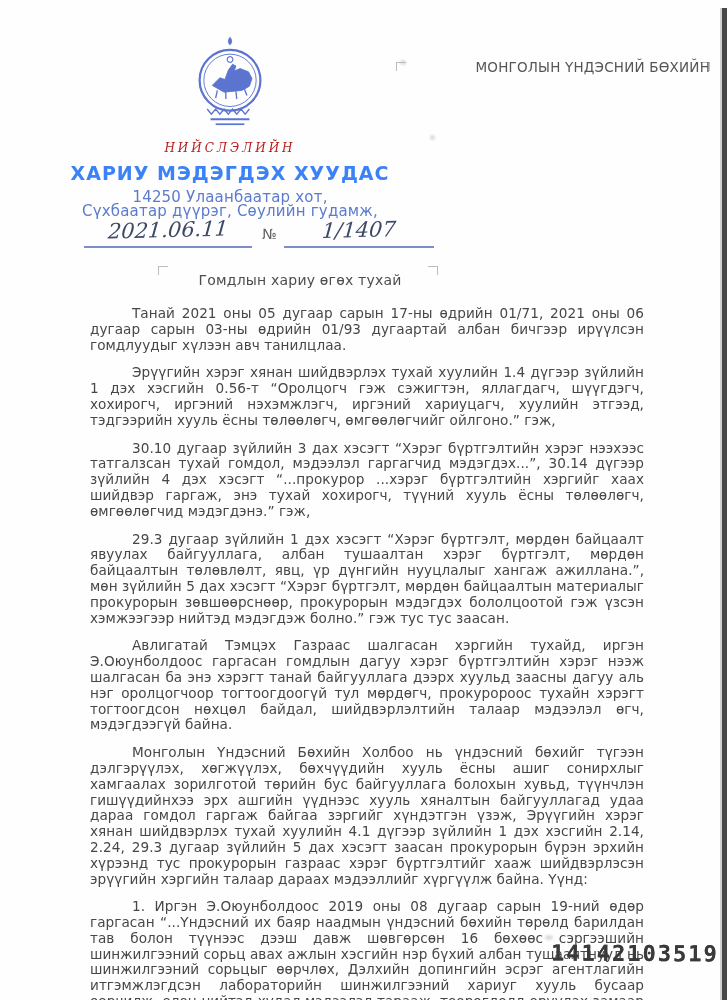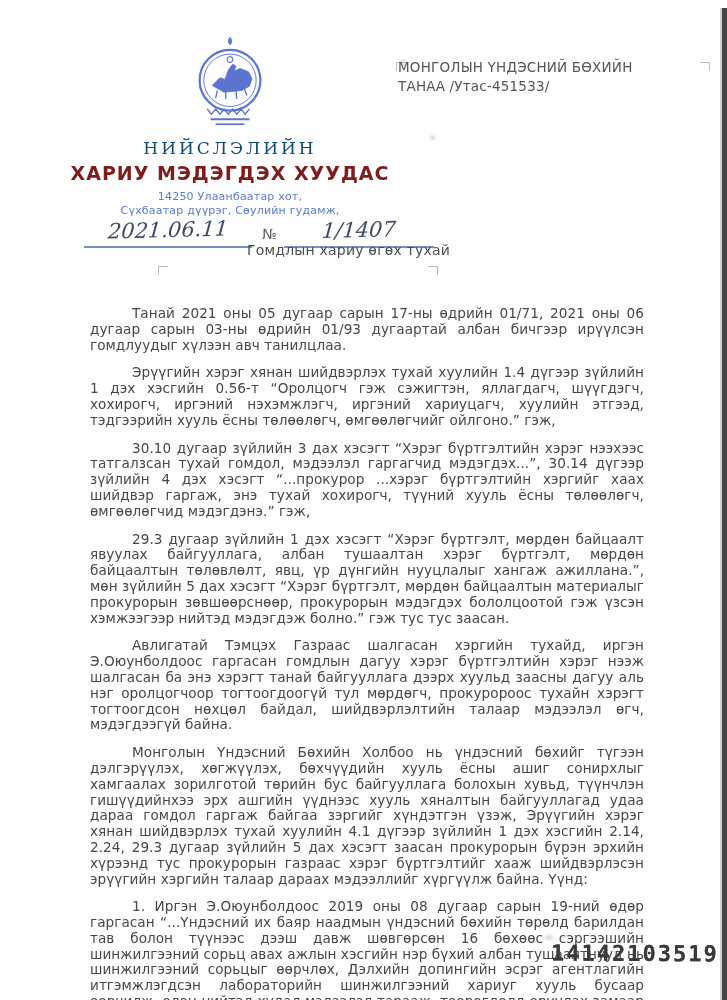--- a/index.html
+++ b/index.html
@@ -8,38 +8,38 @@
     background:#fefefe;
     font-family:"DejaVu Sans","Liberation Sans",sans-serif;
   }
   
   .scan-edge-right{position:absolute;right:0;top:8px;width:5px;height:992px;background:#474747;}
   .scan-edge-right:before{content:"";position:absolute;left:-2px;top:0;width:2px;height:100%;background:rgba(80,80,80,.25);}
   .scan-speck{position:absolute;background:rgba(120,120,120,.25);border-radius:50%;filter:blur(1px);}
   
   .letterhead{position:absolute;left:60px;top:34px;width:340px;text-align:center;color:#4a5aa6;}
   .emblem{display:inline-block;}
-  .org-name{font-family:"DejaVu Serif","Liberation Serif",serif;font-size:17px;letter-spacing:3px;color:#0c4a6e;line-height:20px;margin-top:4px;}
-  .form-title{font-size:19px;font-weight:bold;letter-spacing:1px;color:#7f1d1d;margin-top:4px;}
-  .address{font-size:11px;line-height:14px;color:#5c7ace;margin-top:6px;letter-spacing:.2px;}
+  .org-name{font-family:"DejaVu Serif","Liberation Serif",serif;font-size:12px;letter-spacing:3px;color:#b91c1c;line-height:20px;margin-top:4px;font-style:italic;}
+  .form-title{font-size:19px;font-weight:bold;letter-spacing:1px;color:#3b82f6;margin-top:4px;}
+  .address{font-size:15px;line-height:14px;color:#5c7ace;margin-top:6px;letter-spacing:.2px;}
   
-  .addressee{position:absolute;left:398px;top:58px;width:312px;text-align:left;
+  .addressee{position:absolute;left:398px;top:58px;width:312px;text-align:right;
     color:#555;font-size:13.5px;line-height:18.5px;letter-spacing:.2px;}
   .corner{position:absolute;width:9px;height:8px;}
   .c-tl{border-left:1.5px solid #bdbdbd;border-top:1.5px solid #bdbdbd;}
   .c-tr{border-right:1.5px solid #bdbdbd;border-top:1.5px solid #bdbdbd;}
   
   .ref-row{position:absolute;left:84px;top:218px;width:330px;height:34px;}
   .handwriting{font-family:"DejaVu Serif","Liberation Serif",serif;font-style:italic;
     color:#3d4a66;font-size:21px;transform:rotate(-1.5deg) skewX(-6deg);display:inline-block;}
   .ref-date-seg{position:absolute;left:0;top:0;width:168px;border-bottom:2px solid #7b8fc4;height:28px;text-align:center;}
   .ref-no{position:absolute;left:178px;top:8px;font-size:14px;color:#666;}
   .ref-num-seg{position:absolute;left:200px;top:0;width:150px;border-bottom:2px solid #7b8fc4;height:28px;text-align:center;}
   
-  .subject-wrap{position:absolute;left:150px;top:240px;width:300px;text-align:right;}
+  .subject-wrap{position:absolute;left:150px;top:270px;width:300px;text-align:center;}
   .subject{font-size:14px;color:#4d4d4d;letter-spacing:.2px;}
   
   .body-text{position:absolute;left:78px;top:294px;width:578px;color:#474747;
     font-size:13.6px;line-height:15.8px;text-align:justify;letter-spacing:.05px;}
   .body-text p{margin:12px;text-indent:42px;}
   
   .stamp{position:absolute;left:551px;top:941px;font-family:"DejaVu Sans Mono","Liberation Mono",monospace;
     font-size:22px;font-weight:bold;color:#3a3a3a;letter-spacing:2px;
     text-shadow:0 0 .6px #555;transform:rotate(.3deg);}
 </style>
@@ -72,21 +72,20 @@
   <div class="address">
     <div>14250 Улаанбаатар хот,</div>
     <div>Сүхбаатар дүүрэг, Сөулийн гудамж,</div>
   </div>
 </div>
 
 <span class="corner c-tl" style="left:396px;top:62px;"></span>
 <span class="corner c-tr" style="left:700px;top:62px;"></span>
 <div class="addressee">
   <div>МОНГОЛЫН ҮНДЭСНИЙ БӨХИЙН</div>
-  <div>ТАНАА /Утас-451533/</div>
 </div>
 
 <div class="ref-row">
   <div class="ref-date-seg">
     <span class="handwriting">2021.06.11</span>
   </div>
   <div class="ref-no">№</div>
   <div class="ref-num-seg">
     <span class="handwriting">1/1407</span>
   </div>

